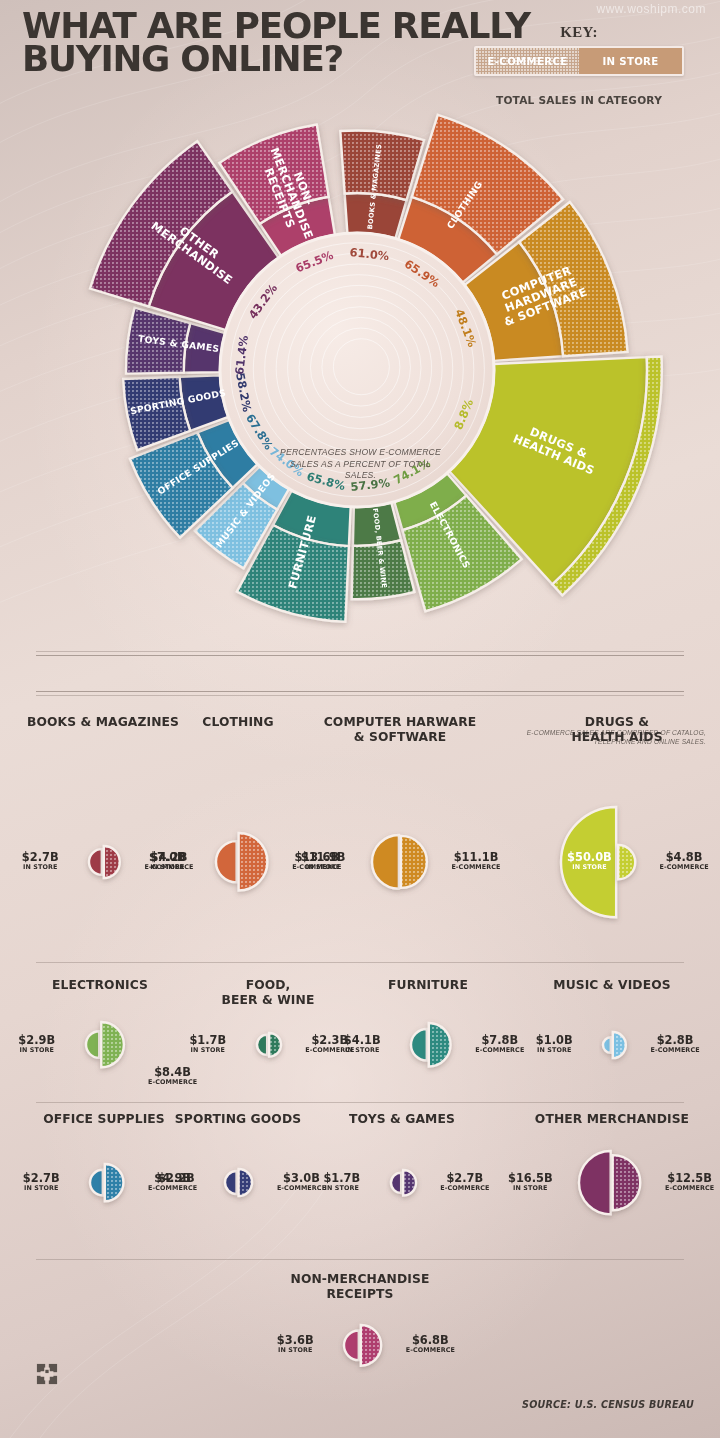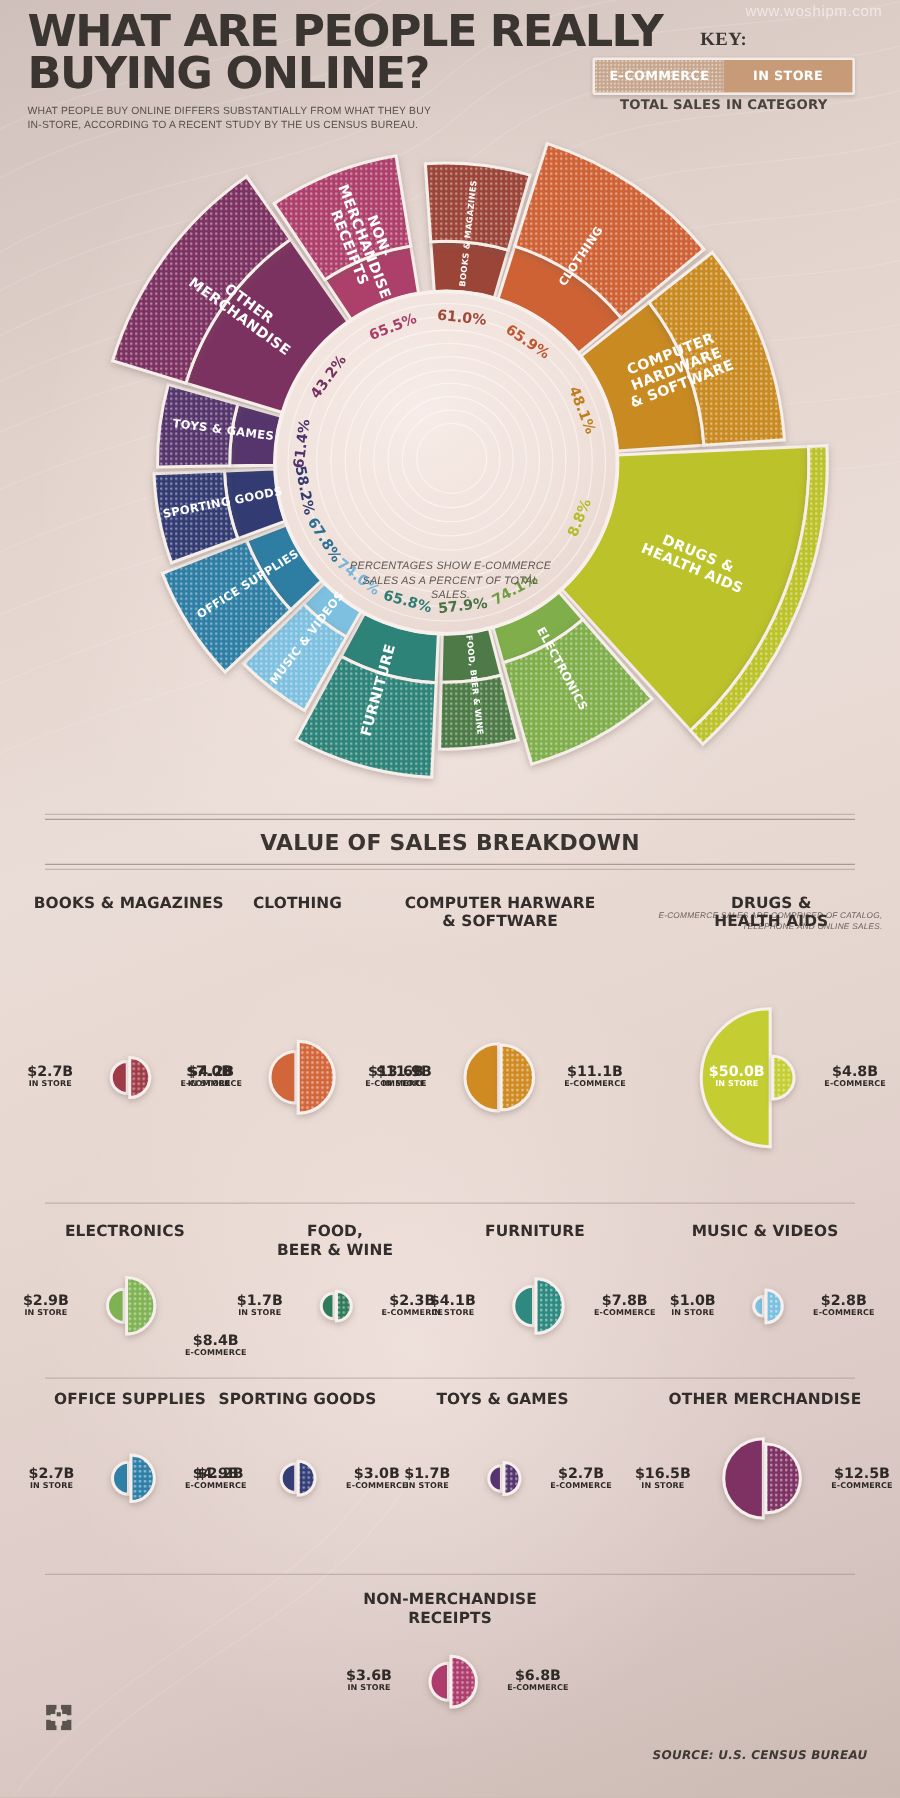--- a/index.html
+++ b/index.html
@@ -45,21 +45,21 @@
   .key-title{ font-family:Liberation Serif, serif; font-weight:bold; font-size:15px; color:#3b3531; letter-spacing:.4px;}
   .key-box{
     margin-top:5px; height:30px; display:flex;
     border:2px solid #f4eae6; border-radius:2px; overflow:hidden;
     box-shadow:0 1px 3px rgba(0,0,0,.14);
   }
   .key-half{ flex:1; display:flex; align-items:center; justify-content:center;
     font-family:"DejaVu Sans",sans-serif; font-weight:bold; font-size:10.2px; color:#fff; letter-spacing:.3px;}
   .key-ecom{ background-color:#c6a58c; background-image:radial-gradient(circle at 1px 1px, rgba(255,255,255,.55) .8px, transparent .9px); background-size:3px 3px;}
   .key-store{ background:#c79b77; }
-  .key-caption{ margin-top:2px; font-family:"DejaVu Sans",sans-serif; font-weight:bold; font-size:10.6px; color:#4a443f; letter-spacing:.2px;}
+  .key-caption{ margin-top:18px; font-family:"DejaVu Sans",sans-serif; font-weight:bold; font-size:10.6px; color:#4a443f; letter-spacing:.2px;}
 
   
   #donut{ position:absolute; left:0; top:110px; width:720px; height:520px;}
   .donut-note{
     position:absolute; left:278px; top:337px; width:165px; text-align:center;
     font-size:8.6px; line-height:11.5px; font-style:italic; color:#5e5550;
     letter-spacing:.2px; font-family:"Liberation Sans",sans-serif;
   }
   .ecom-foot{
     position:absolute; right:14px; top:618px; width:190px; text-align:right;
@@ -122,21 +122,20 @@
     </g>
   </svg>
 
   <div class="watermark">www.woshipm.com</div>
 
   <div class="title-wrap">
     <h1>
       <span>WHAT ARE PEOPLE REALLY</span>
       <span class="l2">BUYING ONLINE?</span>
     </h1>
-    <div class="subtitle">WHAT PEOPLE BUY ONLINE DIFFERS SUBSTANTIALLY FROM WHAT THEY BUY IN-STORE, ACCORDING TO A RECENT STUDY BY THE US CENSUS BUREAU.</div>
   </div>
 
   <div class="key-wrap">
     <div class="key-title">KEY:</div>
     <div class="key-box">
       <div class="key-half key-ecom">E-COMMERCE</div>
       <div class="key-half key-store">IN STORE</div>
     </div>
     <div class="key-caption">TOTAL SALES IN CATEGORY</div>
   </div>
@@ -276,21 +275,20 @@
           <text x="193.32953523071038" y="140.99341736644004" fill="#ffffff" font-family="&quot;DejaVu Sans&quot;,sans-serif" font-weight="bold" font-size="11.4" text-anchor="middle" letter-spacing="0.3" transform="rotate(36.021309361574595 193.32953523071038 140.99341736644004)"><tspan x="193.32953523071038" dy="-6.384000000000001">OTHER</tspan><tspan x="193.32953523071038" dy="12.768000000000002">MERCHANDISE</tspan></text>
           <text x="288.0736078366542" y="84.66768059836028" fill="#ffffff" font-family="&quot;DejaVu Sans&quot;,sans-serif" font-weight="bold" font-size="11.4" text-anchor="middle" letter-spacing="0.3" transform="rotate(68.53928840841368 288.0736078366542 84.66768059836028)"><tspan x="288.0736078366542" dy="-12.768000000000002">NON-</tspan><tspan x="288.0736078366542" dy="12.768000000000002">MERCHANDISE</tspan><tspan x="288.0736078366542" dy="12.768000000000002">RECEIPTS</tspan></text>
         </g>
     </svg>
     <div class="donut-note">PERCENTAGES SHOW E-COMMERCE SALES AS A PERCENT OF TOTAL SALES.</div>
     <div class="ecom-foot">E-COMMERCE SALES ARE COMPRISED OF CATALOG, TELEPHONE AND ONLINE SALES.</div>
   </div>
 
   <div class="rule thin" style="top:651px;"></div>
   <div class="rule" style="top:655px;"></div>
-  <div class="sec-title" style="top:665px;">VALUE OF SALES BREAKDOWN</div>
   <div class="rule" style="top:691px;"></div>
   <div class="rule thin" style="top:695px;"></div>
 
   <div class="rule thin" style="top:962px;"></div>
   <div class="rule thin" style="top:1102px;"></div>
   <div class="rule thin" style="top:1259px;"></div>
 
   <div id="breakdown">
       <div class="cat" style="left: 103px; top: 715px;">
         <div class="cat-name" style="top: 0px;">BOOKS &amp; MAGAZINES</div>

